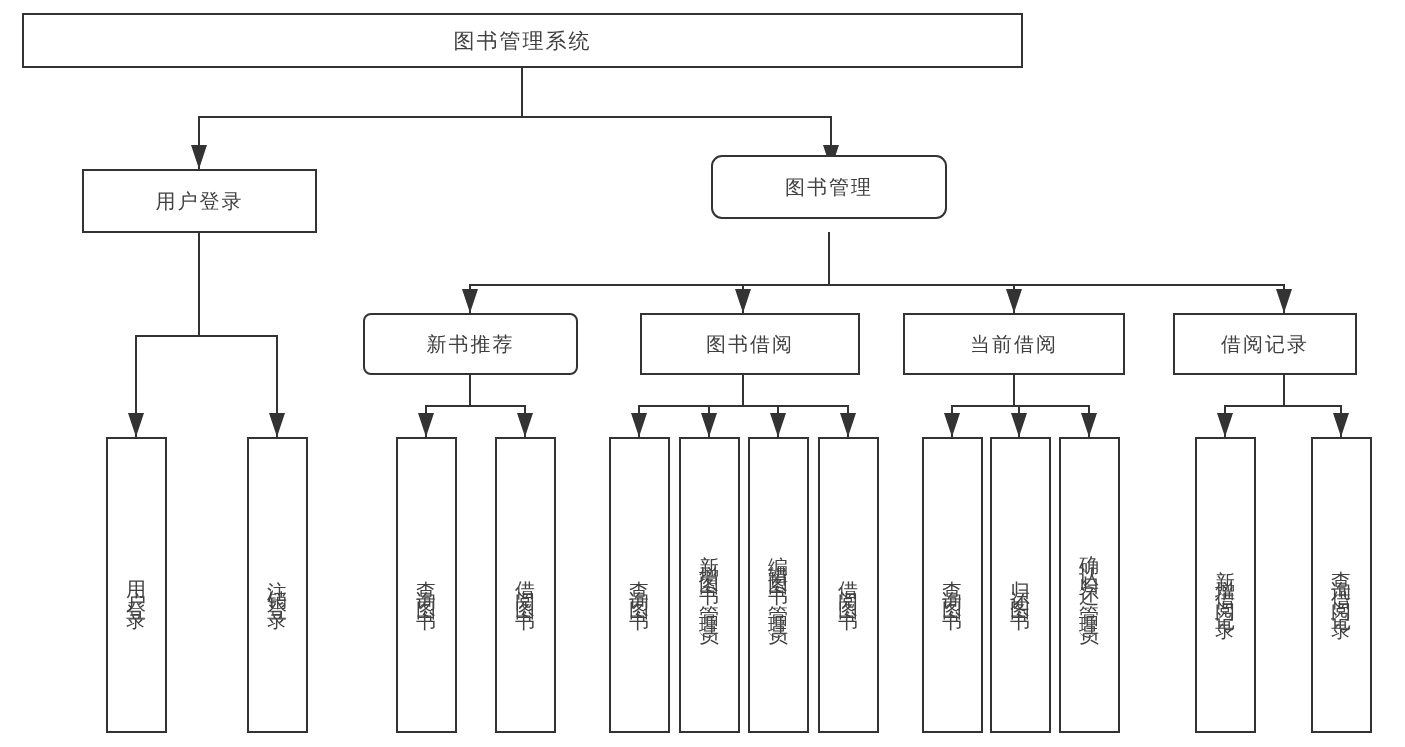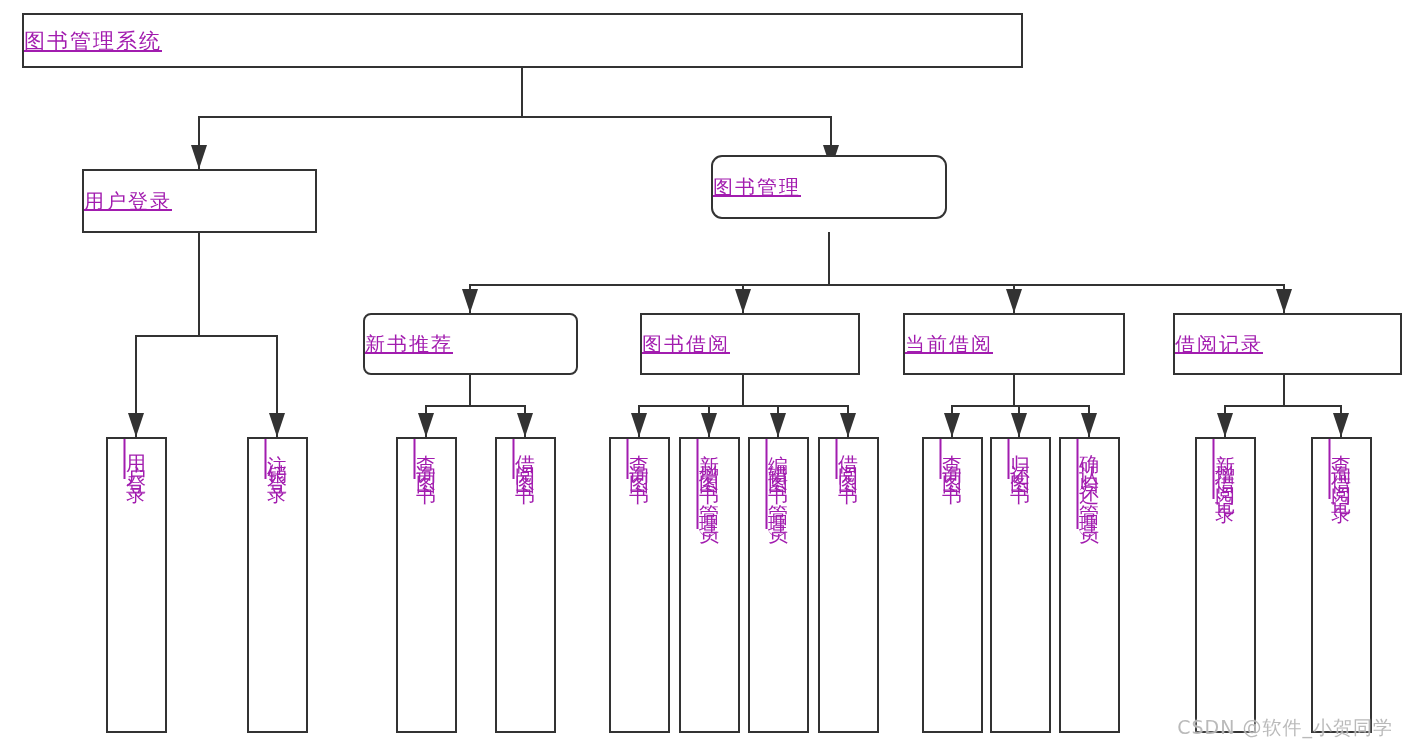--- a/index.html
+++ b/index.html
@@ -8,23 +8,22 @@
     width:1405px;height:747px;
     background:#ffffff;
     font-family:"DejaVu Sans","Liberation Sans",sans-serif;
     overflow:hidden;
   }
   .connectors{position:absolute;left:0;top:0;z-index:1;}
   .connectors line{stroke:#333333;stroke-width:2;stroke-linecap:square;}
   .node{
     position:absolute;box-sizing:border-box;z-index:2;
     background:#ffffff;border:2px solid #333333;
-    display:flex;align-items:center;justify-content:flex-start;
-    color:#a21caf;
-    text-decoration:underline;
+    display:flex;align-items:center;justify-content:center;
+    color:#404040;
   }
   .hnode{font-size:20px;letter-spacing:2px;}
   .root{font-size:21px;}
   .leaf{
     writing-mode:vertical-rl;text-orientation:mixed;
     font-size:20px;letter-spacing:10px;line-height:1;
     width:61px;top:437px;height:296px;
   }
   .leaf span{display:block;}
   .watermark{
@@ -115,21 +114,21 @@
 
   <div class="node hnode" style="left:363px;top:313px;width:215px;height:62px;border-radius:8px;">
     <span>新书推荐</span>
   </div>
   <div class="node hnode" style="left:640px;top:313px;width:220px;height:62px;">
     <span>图书借阅</span>
   </div>
   <div class="node hnode" style="left:903px;top:313px;width:222px;height:62px;">
     <span>当前借阅</span>
   </div>
-  <div class="node hnode" style="left:1173px;top:313px;width:229px;height:62px;">
+  <div class="node hnode" style="left:1173px;top:313px;width:184px;height:62px;">
     <span>借阅记录</span>
   </div>
 
   <div class="node leaf" style="left:106px;">
     <span>用户登录</span>
   </div>
   <div class="node leaf" style="left:247px;">
     <span>注销登录</span>
   </div>
 
@@ -163,15 +162,14 @@
     <span>确认归还（管理员）</span>
   </div>
 
   <div class="node leaf" style="left:1195px;">
     <span>新增借阅记录</span>
   </div>
   <div class="node leaf" style="left:1311px;">
     <span>查询借阅记录</span>
   </div>
 
-  <div class="watermark">CSDN @软件_小贺同学</div>
 
 </div>
 
 </body></html>

